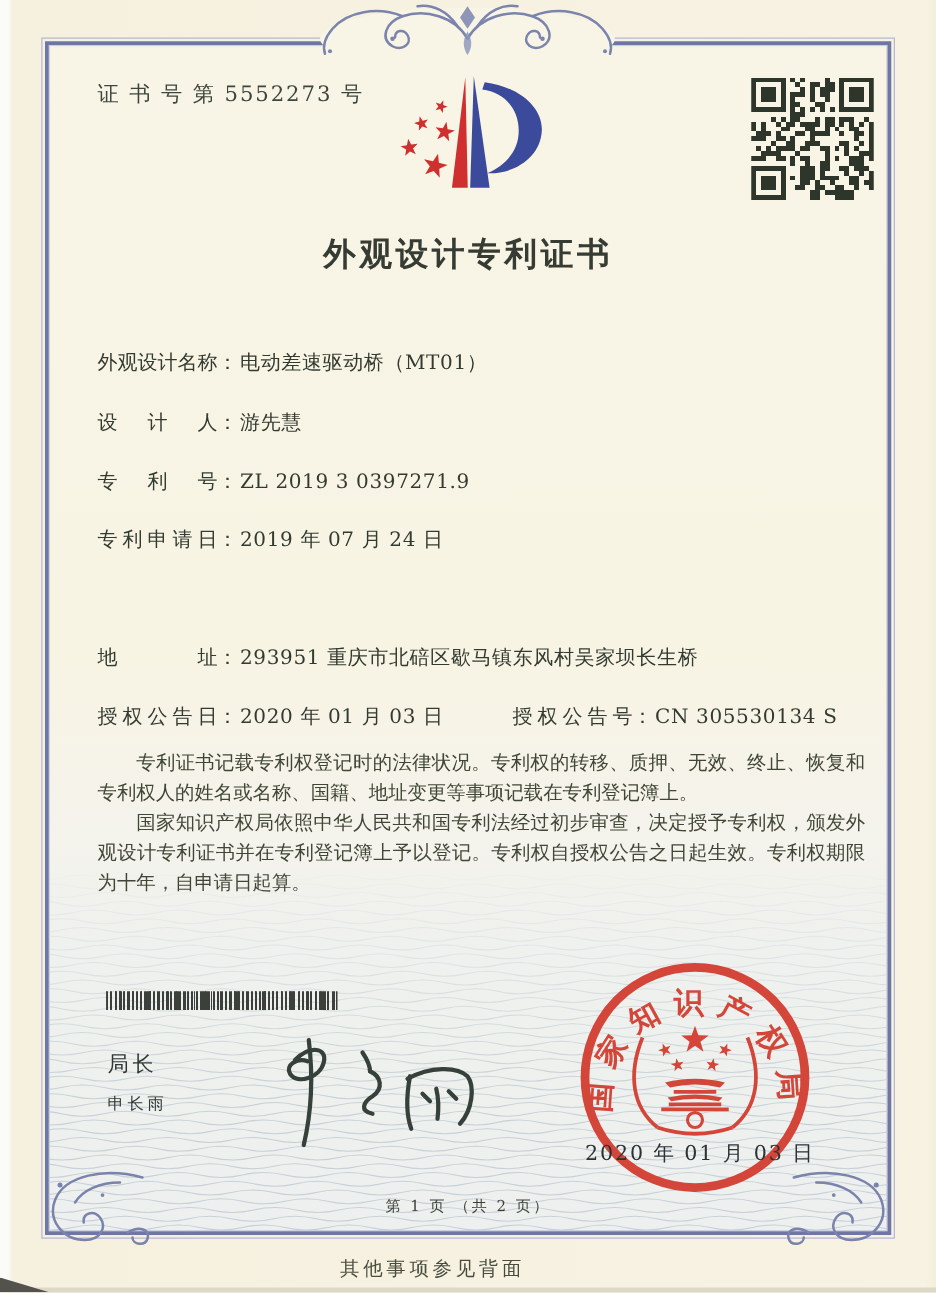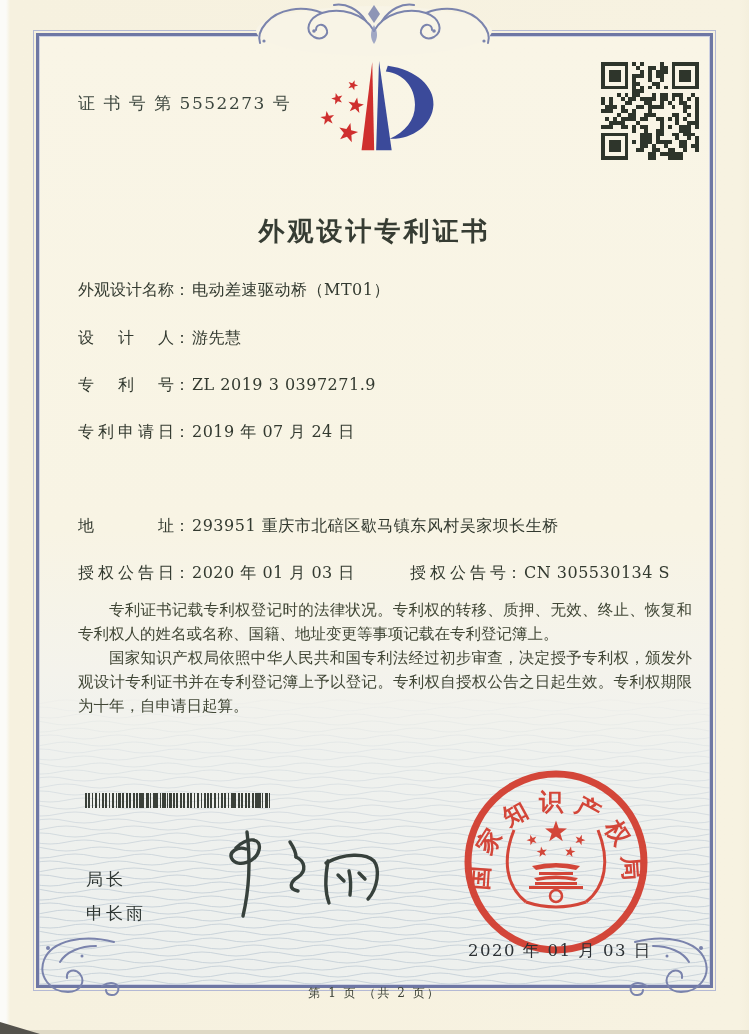--- a/index.html
+++ b/index.html
@@ -13,40 +13,40 @@
   #edge-corner{position:absolute;left:0;bottom:0;width:40px;height:12px;background:#54524c;clip-path:polygon(0 100%,100% 100%,0 0);}
   
   #frame{
     position:absolute;left:36px;top:33px;width:677px;height:955px;box-sizing:border-box;
     border:3px solid #6e77a4;outline:1px solid #b4b9d4;outline-offset:2px;
     box-shadow:inset 0 0 0 1px #cdd1e2;
     background:linear-gradient(180deg,#f9f5e6 0%,#f8f4e4 52%,#f4f3ec 67%,#eff1ee 76%,#edf0ee 100%);
   }
   #waves{position:absolute;left:39px;top:698px;width:671px;height:287px;z-index:1;}
   #waves path{stroke:#bfcad3;fill:none;stroke-width:.9;}
-  .txt{position:absolute;color:#333a30;z-index:2;white-space:nowrap;margin-top:28px;}
+  .txt{position:absolute;color:#333a30;z-index:2;white-space:nowrap;}
   #cert-number{left:78px;top:64px;font-size:17px;letter-spacing:1.5px;color:#3c463e;}
   #logo{position:absolute;left:318px;top:58px;width:125px;height:102px;z-index:2;}
   #qr{position:absolute;left:601px;top:62px;width:98px;height:98px;z-index:2;}
   #title{left:0;top:186px;width:749px;text-align:center;font-size:26px;font-weight:700;letter-spacing:3px;color:#363c33;}
   .field-row{position:absolute;left:78px;height:24px;font-size:16px;z-index:2;white-space:nowrap;color:#333a30;}
   .f-label{display:inline-block;width:96px;text-align:justify;text-align-last:justify;vertical-align:top;}
   .f-colon{display:inline-block;margin:0 2px 0 0;}
   .f-value{letter-spacing:.5px;}
   #grant-number-group{position:absolute;left:292px;top:0;margin-left:40px;}
   #body-text{position:absolute;left:78px;top:598px;width:614px;font-size:15.5px;line-height:24px;color:#414736;z-index:2;text-align:justify;}
   #body-text p{margin:0;text-indent:2em;}
   #barcode{position:absolute;left:85px;top:793px;width:185px;height:15px;z-index:2;
     background:
       repeating-linear-gradient(90deg,#3b413a 0px,#3b413a 1.6px,rgba(0,0,0,0) 1.6px,rgba(0,0,0,0) 3.4px),
       repeating-linear-gradient(90deg,#3b413a 0px,#3b413a 1px,rgba(0,0,0,0) 1px,rgba(0,0,0,0) 7px),
       repeating-linear-gradient(90deg,rgba(0,0,0,0) 0px,rgba(0,0,0,0) 10px,#3b413a 10px,#3b413a 12.5px,rgba(0,0,0,0) 12.5px,rgba(0,0,0,0) 23px);
   }
   #sig-title{left:86px;top:840px;font-size:17px;letter-spacing:3px;color:#2f3734;font-family:"DejaVu Sans","Liberation Sans",sans-serif;}
-  #sig-name{left:86px;top:874px;font-size:17px;letter-spacing:3px;color:#2f3734;font-family:Liberation Sans, sans-serif;}
+  #sig-name{left:86px;top:874px;font-size:13px;letter-spacing:3px;color:#2f3734;font-family:Liberation Sans, sans-serif;}
   #signature{position:absolute;left:208px;top:826px;width:195px;height:98px;z-index:2;}
   #signature path{stroke:#37413c;stroke-width:3.4;fill:none;stroke-linecap:round;stroke-linejoin:round;}
   #seal{position:absolute;left:462px;top:768px;width:188px;height:188px;z-index:3;opacity:.93;}
   #seal-date{left:468px;top:912px;font-size:16.5px;letter-spacing:1.5px;color:#2c3134;z-index:4;}
   #page-num{left:0;top:957px;width:749px;text-align:center;font-size:12px;letter-spacing:2px;color:#3a4036;}
   #back-note{left:0;top:1005px;width:692px;text-align:center;font-size:15.5px;letter-spacing:3px;color:#484d40;}
   #ornament{position:absolute;left:252px;top:1px;width:244px;height:58px;z-index:2;}
   .orn-stroke{stroke:#7b84ad;stroke-width:2;fill:none;stroke-linecap:round;}
   .corner{position:absolute;width:84px;height:62px;z-index:2;}
   #corner-left{left:36px;top:936px;}

